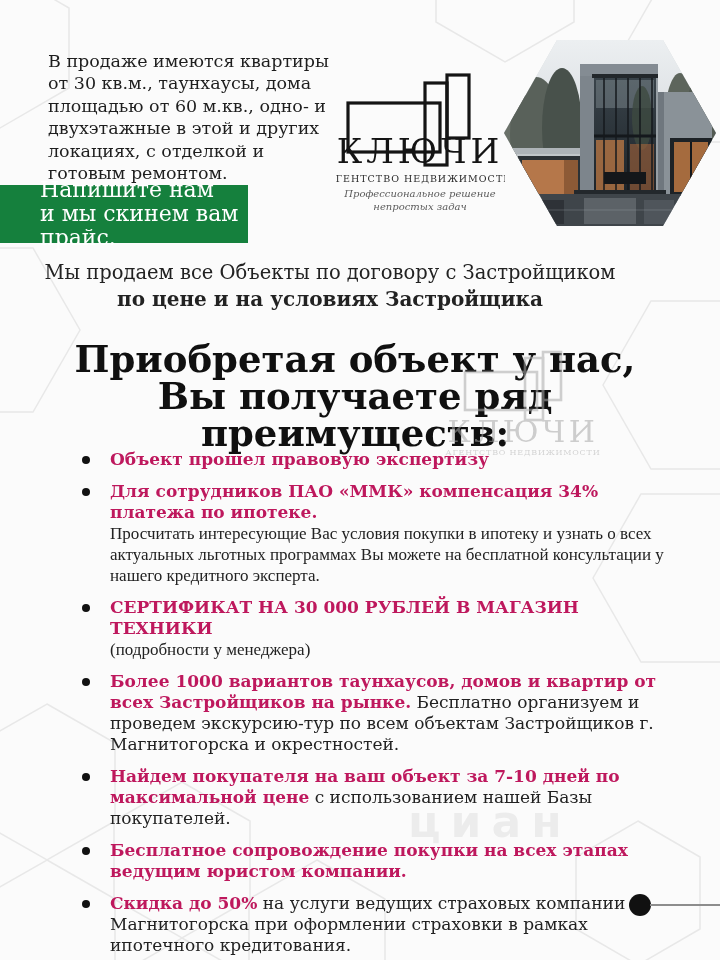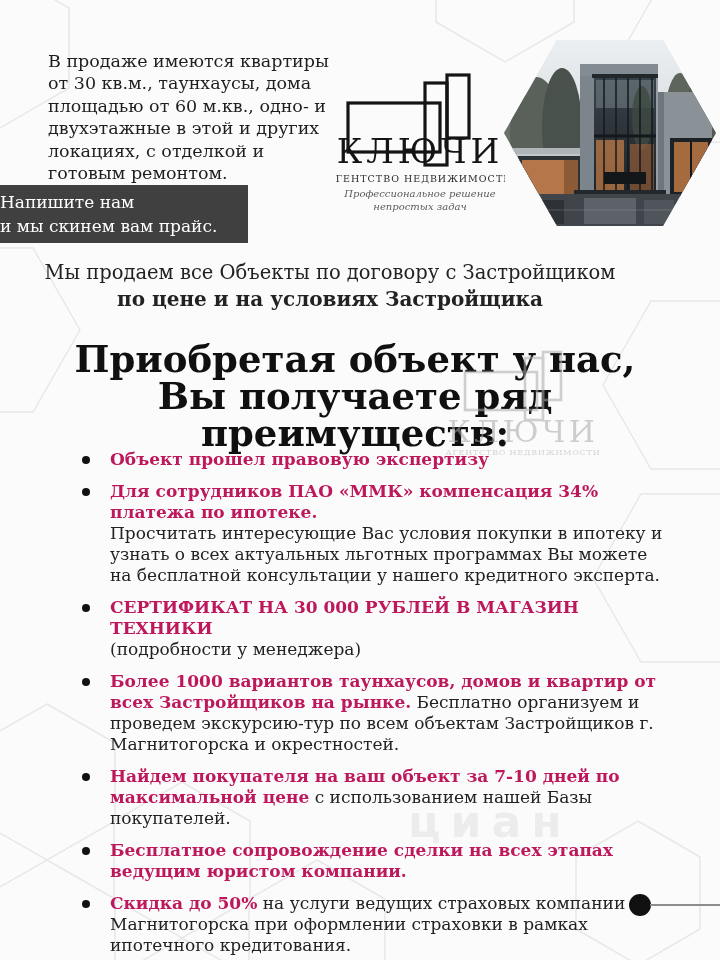--- a/index.html
+++ b/index.html
@@ -13,24 +13,24 @@
 
   
   .intro-par{
     position:absolute;left:40px;top:50px;width:288px;
     font-size:17.5px;line-height:22.4px;color:#1e1e1e;margin-left:8px;
   }
 
   
   .cta-box{
     position:absolute;left:0;top:185px;width:248px;height:58px;
-    background:#404040;color:#ffffff;
+    background:#15803d;color:#ffffff;
     display:flex;flex-direction:column;justify-content:center;
-    box-sizing:border-box;
-    font-size:17px;line-height:24px;
+    padding-left:40px;box-sizing:border-box;
+    font-size:22px;line-height:24px;
   }
 
   
   .logo{position:absolute;left:335px;top:65px;width:170px;height:165px;}
   .logo svg{display:block;}
 
   
   .photo-hex{
     position:absolute;left:504px;top:40px;width:212px;height:186px;
     clip-path:polygon(25% 0%,75% 0%,100% 50%,75% 100%,25% 100%,0% 50%);
@@ -66,21 +66,21 @@
   .benefit{display:flex;margin-bottom:11px;}
   .bullet{
     flex:0 0 8px;width:8px;height:8px;border-radius:50%;
     background:#111;margin:7px 0 0 10px;
   }
   .benefit-text{
     margin-left:20px;max-width:560px;
     font-size:17px;line-height:21px;color:#222;
   }
   .benefit-text .b-bold{font-weight:700;color:#be185d;}
-  .benefit-text .reg-block{font-weight:400;}
+  .benefit-text .reg-block{font-weight:400;font-family:Liberation Serif, serif;}
 
   
   .dot{
     position:absolute;left:629px;top:894px;width:22px;height:22px;
     border-radius:50%;background:#111;
   }
   .dot-line{
     position:absolute;left:650px;top:904px;width:70px;height:2px;background:#8d8d8d;
   }
 </style>
@@ -238,21 +238,21 @@
   <div class="benefit">
     <span class="bullet"></span>
     <div class="benefit-text">
       <span class="b-bold">Найдем покупателя на ваш объект за 7-10 дней по максимальной цене</span>
     <span> с использованием нашей Базы покупателей.</span></div>
   </div>
 
   <div class="benefit">
     <span class="bullet"></span>
     <div class="benefit-text">
-      <span class="b-bold">Бесплатное сопровождение сделки на всех этапах ведущим юристом компании.</span>
+      <span class="b-bold">Бесплатное сопровождение покупки на всех этапах ведущим юристом компании.</span>
     </div>
   </div>
 
   <div class="benefit">
     <span class="bullet"></span>
     <div class="benefit-text">
       <span class="b-bold">Скидка до 50%</span>
     <span> на услуги ведущих страховых компании Магнитогорска при оформлении страховки в рамках ипотечного кредитования.</span></div>
   </div>
 </div>

